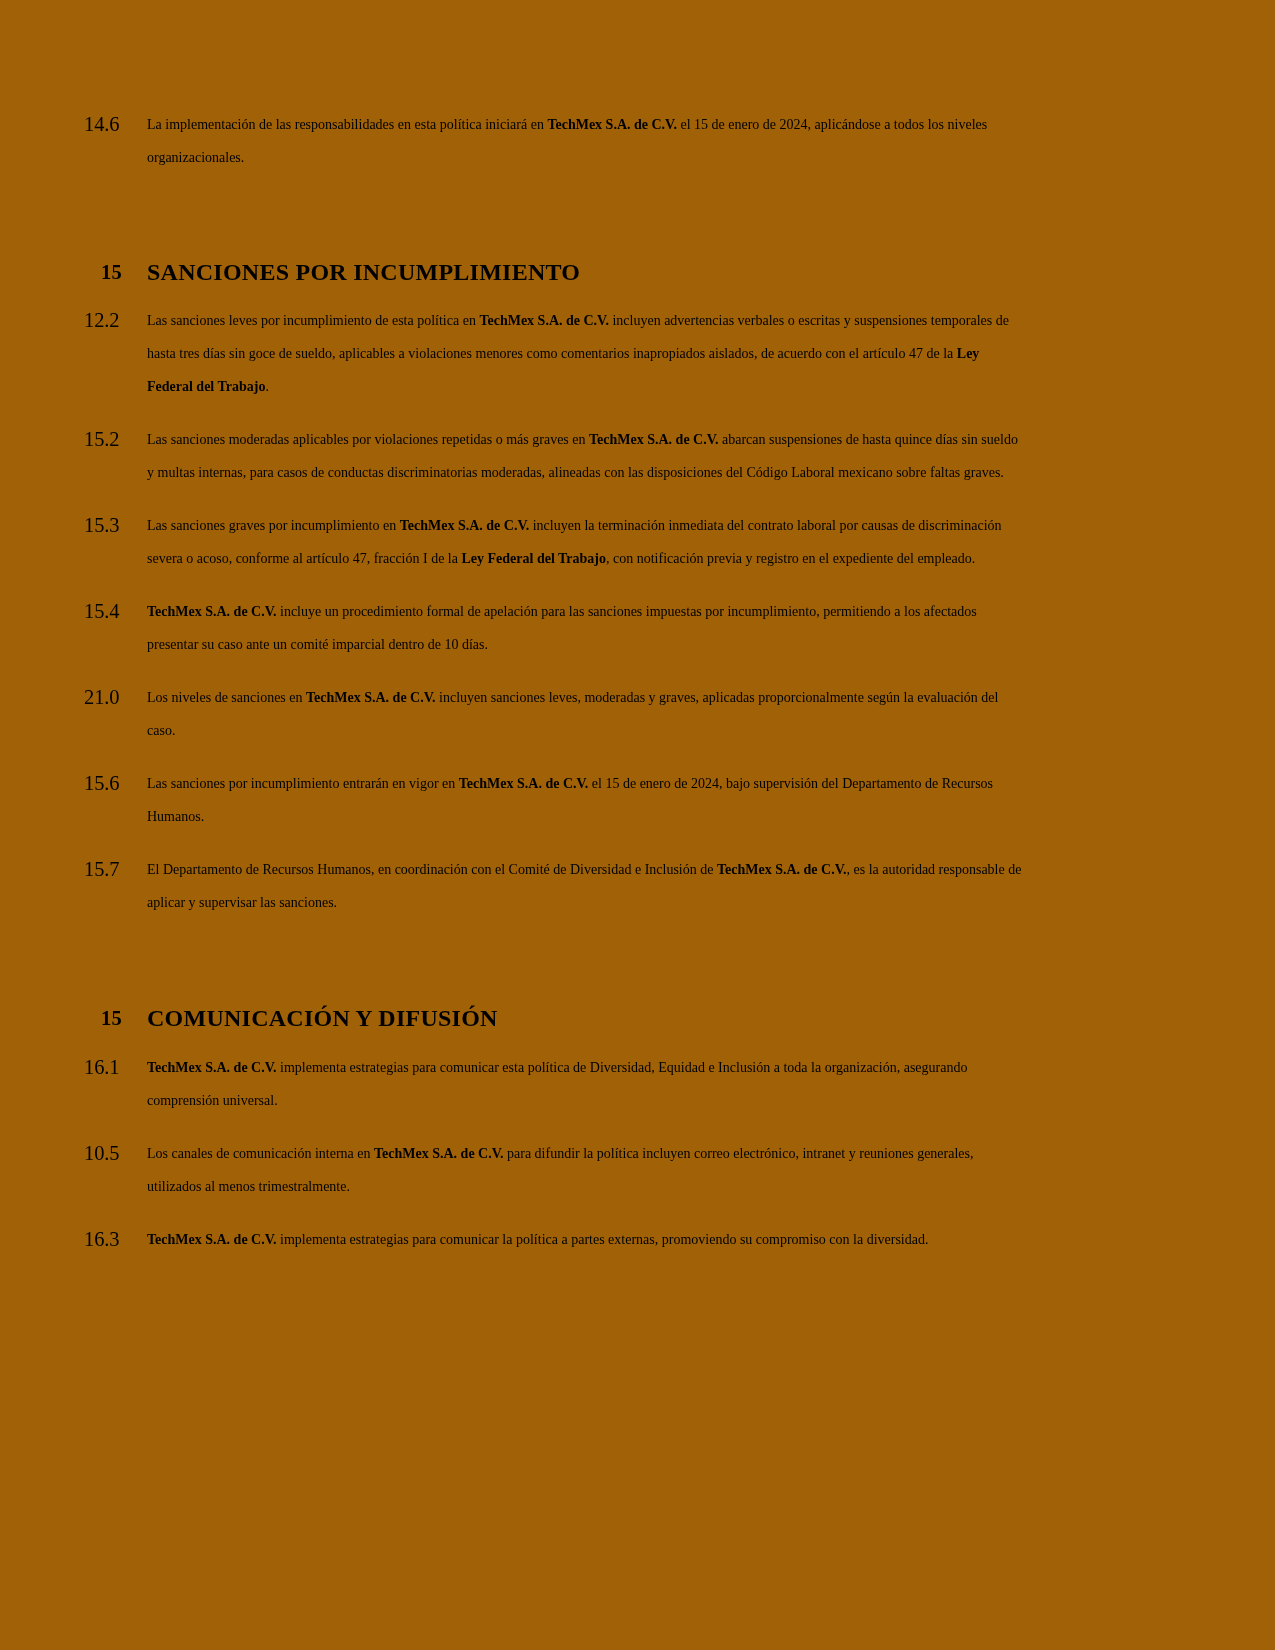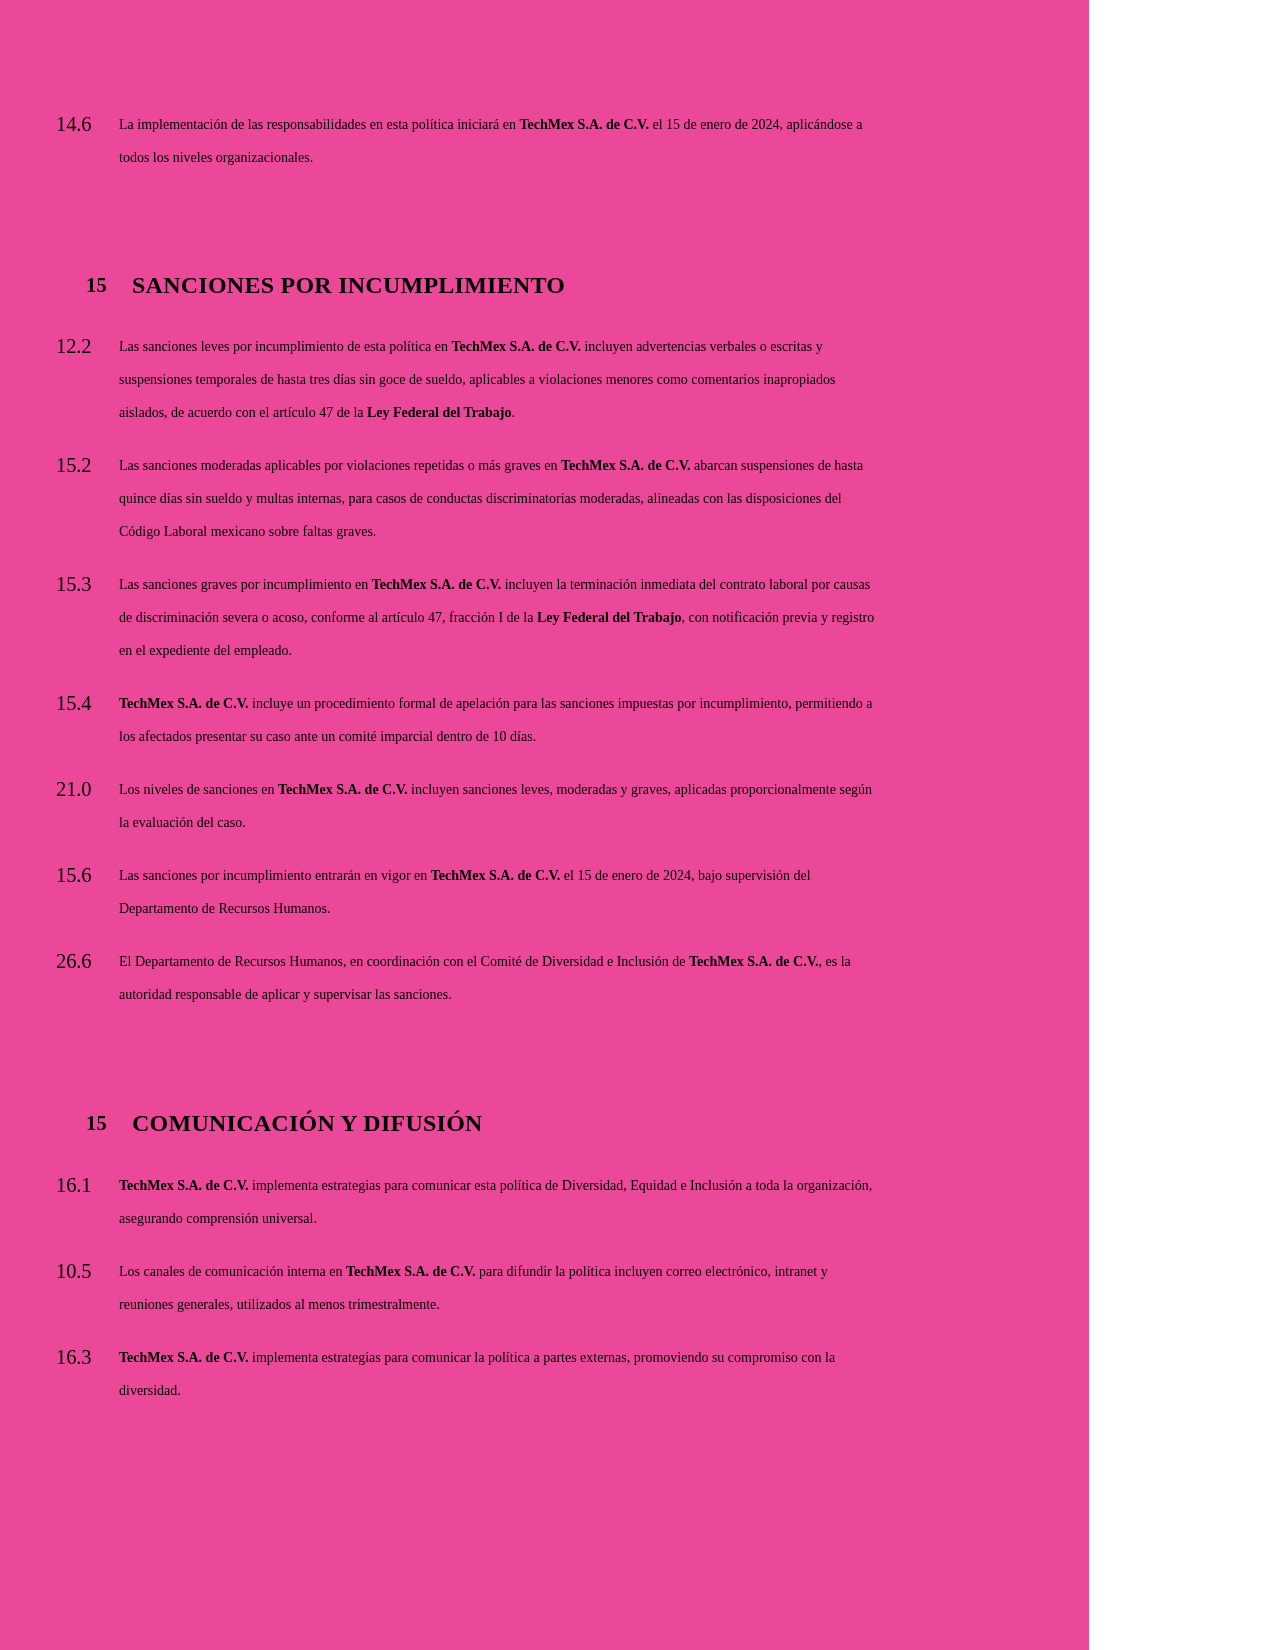--- a/index.html
+++ b/index.html
@@ -14,25 +14,25 @@
     position: relative;
     font-family: "Liberation Serif", "DejaVu Serif", serif;
     color: #000000;
     -webkit-font-smoothing: antialiased;
   }
 
   .page {
     position: absolute;
     top: 0;
     left: 0;
-    width: 1089px;
+    width: 1275px;
     height: 1650px;
-    background: #ec4899;
+    background: #a16207;
     box-sizing: border-box;
-    padding: 108px 205px 90px 56px;
+    padding: 108px 205px 90px 84px;
   }
 
   
   .clause {
     display: flex;
     align-items: flex-start;
     margin: 0 0 20px 0;
   }
   .clause-num {
     flex: 0 0 63px;
@@ -48,21 +48,21 @@
     line-height: 33px;
     text-align: left;
     max-width: 875px;
     hyphens: none;
   }
 
   
   .section-head {
     display: flex;
     align-items: center;
-    margin: 13px;
+    margin: 0;
   }
   .section-head .head-num {
     flex: 0 0 63px;
     width: 63px;
     font-size: 20.5px;
     line-height: 33px;
     font-weight: bold;
     text-align: left;
     padding-left: 17px;
     box-sizing: border-box;
@@ -117,21 +117,21 @@
       </div>
       <div class="clause">
         <div class="clause-num">21.0</div>
         <div class="clause-body">Los niveles de sanciones en <b>TechMex S.A. de C.V.</b> incluyen sanciones leves, moderadas y graves, aplicadas proporcionalmente según la evaluación del caso.</div>
       </div>
       <div class="clause">
         <div class="clause-num">15.6</div>
         <div class="clause-body">Las sanciones por incumplimiento entrarán en vigor en <b>TechMex S.A. de C.V.</b> el 15 de enero de 2024, bajo supervisión del Departamento de Recursos Humanos.</div>
       </div>
       <div class="clause">
-        <div class="clause-num">26.6</div>
+        <div class="clause-num">15.7</div>
         <div class="clause-body">El Departamento de Recursos Humanos, en coordinación con el Comité de Diversidad e Inclusión de <b>TechMex S.A. de C.V.</b>, es la autoridad responsable de aplicar y supervisar las sanciones.</div>
       </div>
       <div class="gap-before-section-16"></div>
       <div class="section-head">
         <div class="head-num">15</div>
         <div class="head-title">COMUNICACIÓN Y DIFUSIÓN</div>
       </div>
       <div class="gap-after-section-16"></div>
       <div class="clause">
         <div class="clause-num">16.1</div>

